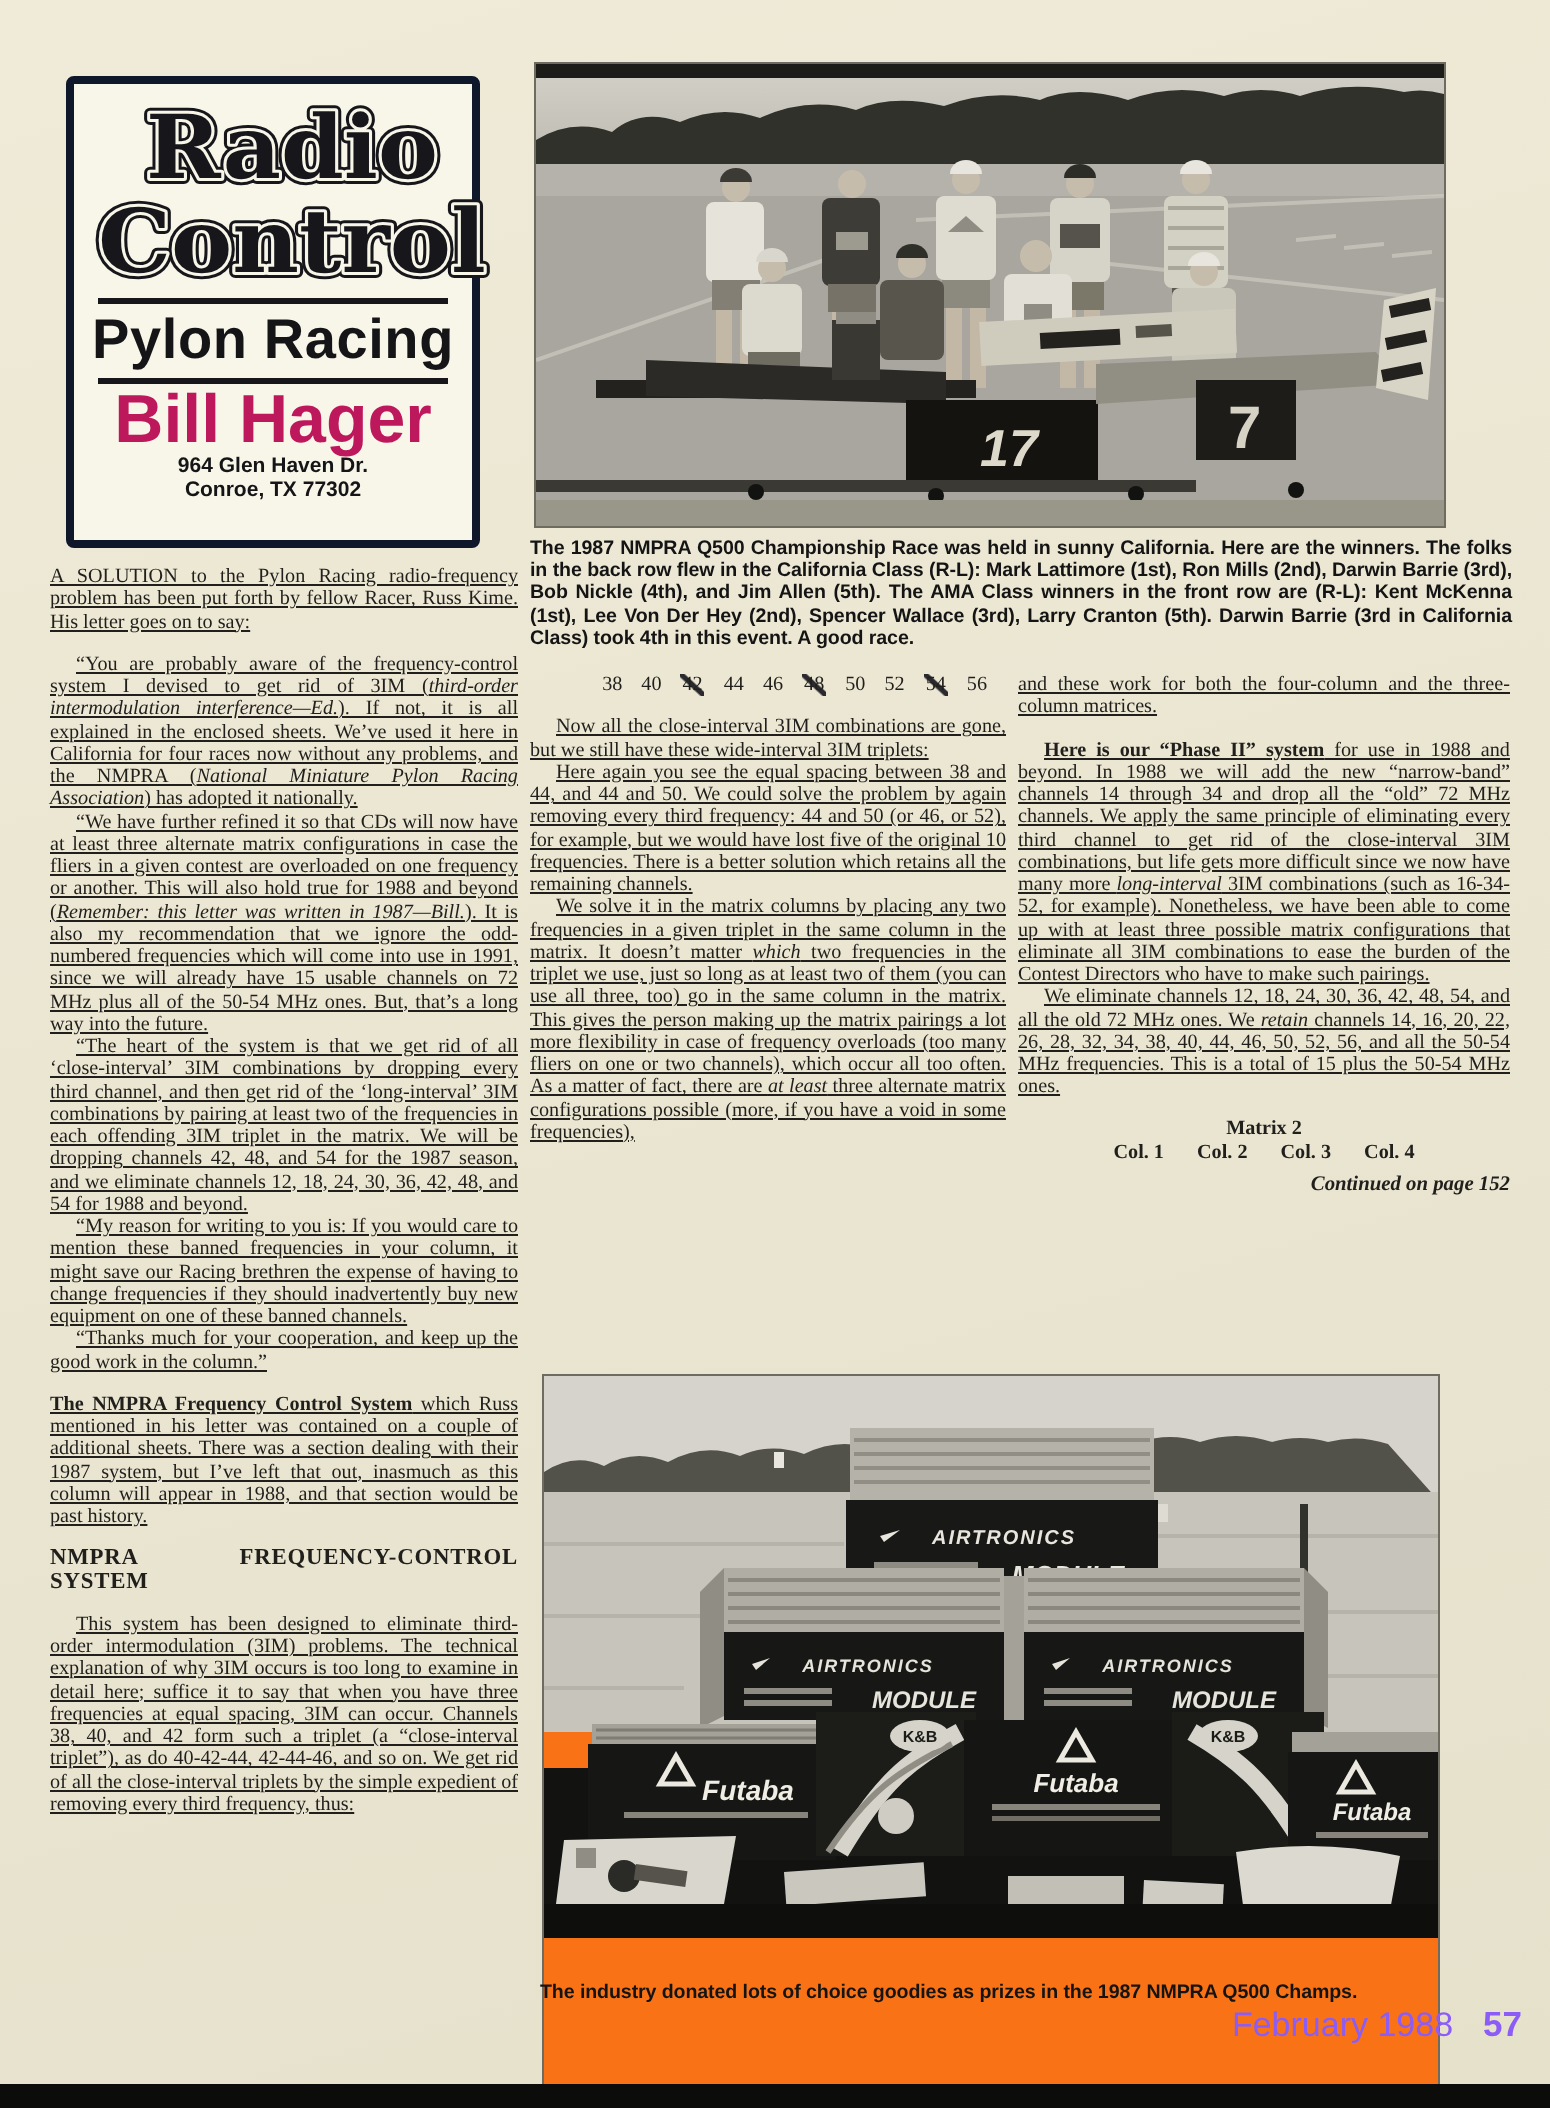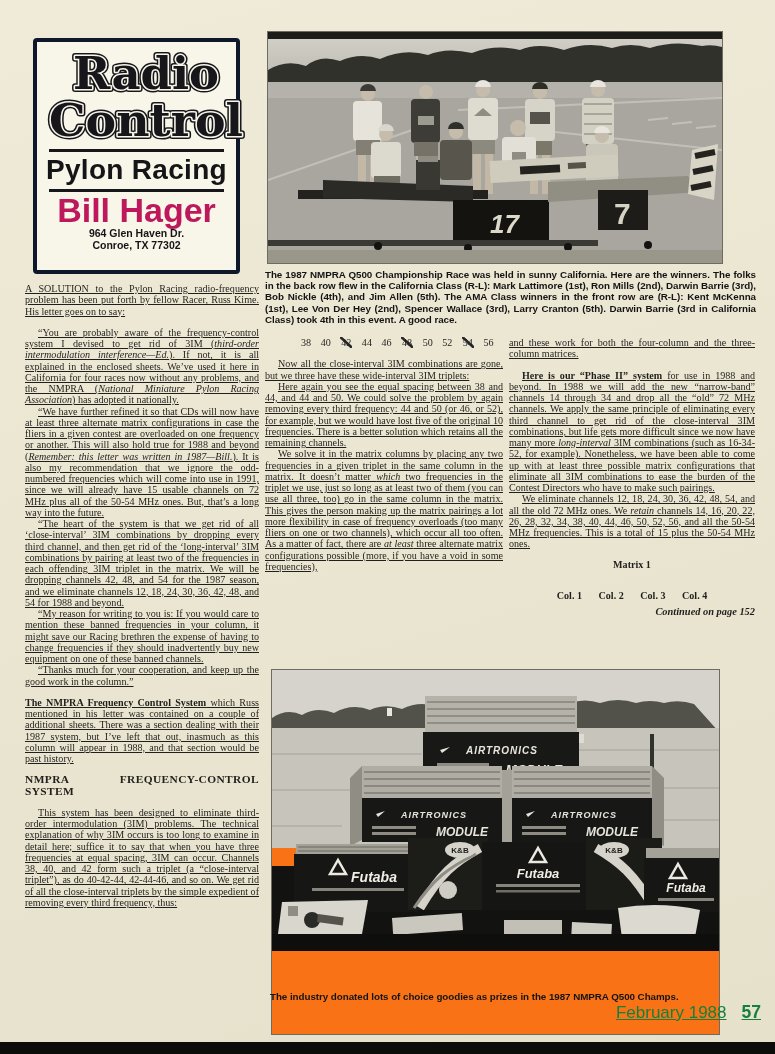--- a/index.html
+++ b/index.html
@@ -22,21 +22,21 @@
   .mt-f{fill:#17171b;}
   .mast-rule{height:3px;background:#17171b;margin:3px 12px 2px 12px;}
   .mast-sub{font-family:"Liberation Sans",sans-serif;font-weight:bold;font-size:28px;line-height:32px;letter-spacing:.3px;color:#151517;}
   .mast-author{font-family:"Liberation Sans",sans-serif;font-weight:bold;font-size:34px;line-height:30px;margin-top:3px;color:#be185d;}
   .mast-addr{font-family:"Liberation Sans",sans-serif;font-weight:bold;font-size:10.5px;line-height:12px;margin-top:2px;color:#151517;}
 
   
   .photo{position:absolute;outline:1px solid #6e6c61;background:#f97316;}
   .photo svg{display:block;}
   .top-photo{left:268px;top:32px;width:454px;height:231px;}
-  .bottom-photo{left:272px;top:670px;width:447px;height:364px;}
+  .bottom-photo{left:272px;top:688px;width:447px;height:364px;}
 
   
   .photo-caption{
     position:absolute;font-family:"Liberation Sans",sans-serif;font-weight:bold;
     font-size:9.8px;line-height:11.2px;letter-spacing:-0.05px;color:#141414;text-align:justify;
   }
   .top-caption{left:265px;top:269px;width:491px;}
   .bottom-caption{left:270px;top:991px;width:460px;white-space:nowrap;text-align:left;}
 
   
@@ -48,26 +48,26 @@
   .col p.noind{text-indent:0;}
   .col p.gap{margin-top:10px;}
   .col-heading{font-weight:bold;font-size:11.4px;letter-spacing:.4px;margin:10px 0 10px 0;text-indent:0;font-family:"Liberation Serif",serif;}
   .s-i{font-style:italic;}
   .s-b{font-weight:bold;}
   .channels{text-align:right;text-indent:0;padding-left:10px;margin-bottom:10px;}
   .channels span{margin-right:9.5px;}
   .channels .s-x{background:linear-gradient(to top right,transparent 40%,#2a2a2e 46%,#2a2a2e 57%,transparent 62%);padding:0 1px;}
   .triplets{text-align:center;margin:10px 0 10px 0;line-height:11.6px;}
   .matrix-title{text-align:center;font-weight:bold;margin-top:9px;}
-  .matrix-cols{text-align:center;font-weight:bold;margin-top:20px;}
+  .matrix-cols{text-align:center;font-weight:bold;margin-top:1px;}
   .matrix-cols span{margin:0 7px;}
   .continued{font-weight:bold;font-style:italic;text-align:right;margin-top:5px;font-size:10.4px;}
 
   
-  .footer{position:absolute;top:1002px;right:14px;font-family:"Liberation Sans",sans-serif;font-size:17px;color:#15803d;text-decoration:underline;}
+  .footer{position:absolute;top:1002px;right:14px;font-family:"Liberation Sans",sans-serif;font-size:17px;color:#8b5cf6;}
   .footer .pageno{font-weight:bold;margin-left:15px;font-size:17.5px;}
   .scan-strip{position:absolute;left:0;top:1042px;width:775px;height:12px;background:#0c0c0b;}
 </style>
 </head>
 <body>
 
 <div class="page abs" style="left:0;top:0;width:775px;height:1054px;">
 
   <div class="masthead">
     <svg class="mast-title" width="219" height="98" viewBox="0 0 219 98">
@@ -215,30 +215,30 @@
     <p>“The heart of the system is that we get rid of all ‘close-interval’ 3IM combinations by dropping every third channel, and then get rid of the ‘long-interval’ 3IM combinations by pairing at least two of the frequencies in each offending 3IM triplet in the matrix. We will be dropping channels 42, 48, and 54 for the 1987 season, and we eliminate channels 12, 18, 24, 30, 36, 42, 48, and 54 for 1988 and beyond.</p>
     <p>“My reason for writing to you is: If you would care to mention these banned frequencies in your column, it might save our Racing brethren the expense of having to change frequencies if they should inadvertently buy new equipment on one of these banned channels.</p>
     <p>“Thanks much for your cooperation, and keep up the good work in the column.”</p>
     <p class="gap noind"><span class="s-b">The NMPRA Frequency Control System</span><span> which Russ mentioned in his letter was contained on a couple of additional sheets. There was a section dealing with their 1987 system, but I’ve left that out, inasmuch as this column will appear in 1988, and that section would be past history.</span></p>
     <h3 class="col-heading">NMPRA FREQUENCY-CONTROL SYSTEM</h3>
     <p>This system has been designed to eliminate third-order intermodulation (3IM) problems. The technical explanation of why 3IM occurs is too long to examine in detail here; suffice it to say that when you have three frequencies at equal spacing, 3IM can occur. Channels 38, 40, and 42 form such a triplet (a “close-interval triplet”), as do 40-42-44, 42-44-46, and so on. We get rid of all the close-interval triplets by the simple expedient of removing every third frequency, thus:</p>
   </div>
 
   <div class="col col-mid">
     <div class="channels"><span>38</span><span>40</span><span class="s-x">42</span><span>44</span><span>46</span><span class="s-x">48</span><span>50</span><span>52</span><span class="s-x">54</span><span>56</span></div>
-    <p>Now all the close-interval 3IM combinations are gone, but we three have these wide-interval 3IM triplets:</p>
+    <p>Now all the close-interval 3IM combinations are gone, but we still have these wide-interval 3IM triplets:</p>
     <p>Here again you see the equal spacing between 38 and 44, and 44 and 50. We could solve the problem by again removing every third frequency: 44 and 50 (or 46, or 52), for example, but we would have lost five of the original 10 frequencies. There is a better solution which retains all the remaining channels.</p>
     <p><span>We solve it in the matrix columns by placing any two frequencies in a given triplet in the same column in the matrix. It doesn’t matter </span><span class="s-i">which</span><span> two frequencies in the triplet we use, just so long as at least two of them (you can use all three, too) go in the same column in the matrix. This gives the person making up the matrix pairings a lot more flexibility in case of frequency overloads (too many fliers on one or two channels), which occur all too often. As a matter of fact, there are </span><span class="s-i">at least</span><span> three alternate matrix configurations possible (more, if you have a void in some frequencies),</span></p>
   </div>
 
   <div class="col col-right">
     <p class="noind">and these work for both the four-column and the three-column matrices.</p>
     <p class="gap"><span class="s-b">Here is our “Phase II” system</span><span> for use in 1988 and beyond. In 1988 we will add the new “narrow-band” channels 14 through 34 and drop all the “old” 72 MHz channels. We apply the same principle of eliminating every third channel to get rid of the close-interval 3IM combinations, but life gets more difficult since we now have many more </span><span class="s-i">long-interval</span><span> 3IM combinations (such as 16-34-52, for example). Nonetheless, we have been able to come up with at least three possible matrix configurations that eliminate all 3IM combinations to ease the burden of the Contest Directors who have to make such pairings.</span></p>
     <p><span>We eliminate channels 12, 18, 24, 30, 36, 42, 48, 54, and all the old 72 MHz ones. We </span><span class="s-i">retain</span><span> channels 14, 16, 20, 22, 26, 28, 32, 34, 38, 40, 44, 46, 50, 52, 56, and all the 50-54 MHz frequencies. This is a total of 15 plus the 50-54 MHz ones.</span></p>
-    <div class="matrix-title">Matrix 1</div>
+    <div class="matrix-title">Matrix 2</div>
     <div class="matrix-cols">
       <span>Col. 1</span>
       <span>Col. 2</span>
       <span>Col. 3</span>
       <span>Col. 4</span>
     </div>
     <div class="continued">Continued on page 152</div>
   </div>
 
   <div class="photo bottom-photo">

